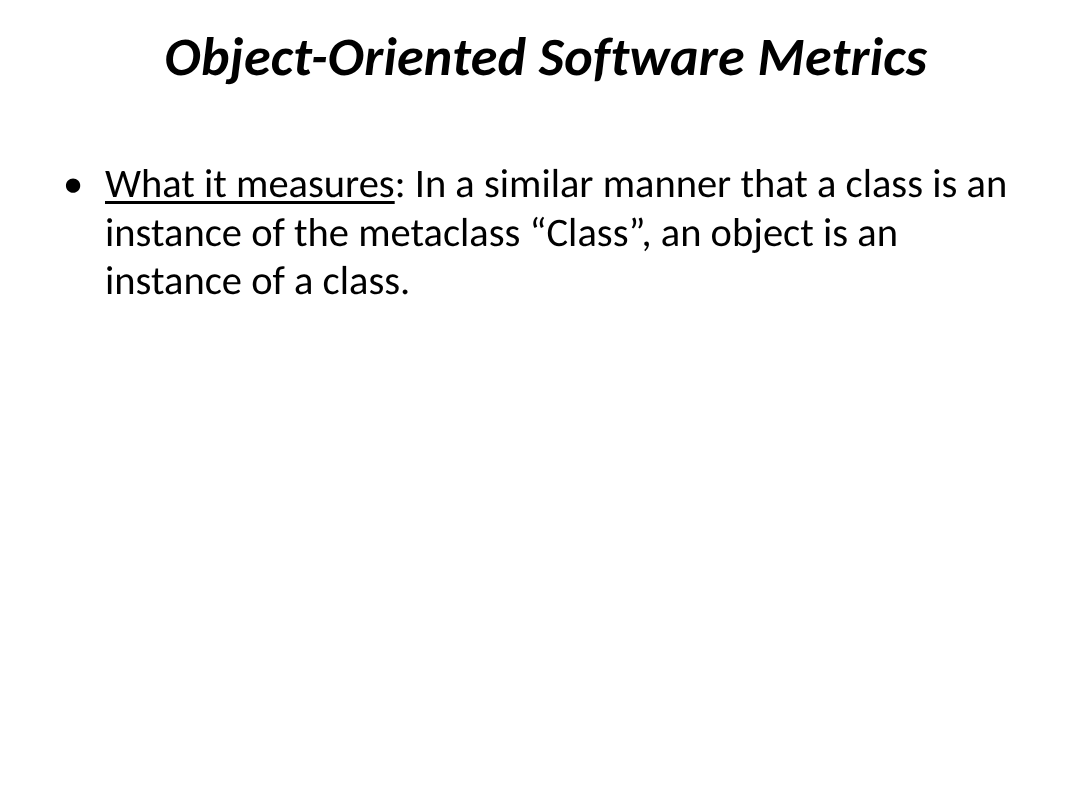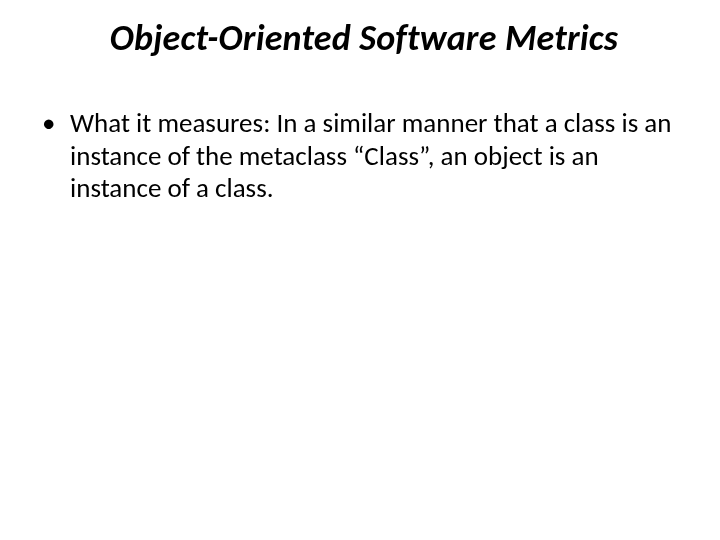--- a/index.html
+++ b/index.html
@@ -4,21 +4,21 @@
   <style>
     * { margin: 0; padding: 0; box-sizing: border-box; }
     html, body { width: 720px; height: 540px; background: #fff; font-family: Calibri, "Segoe UI", Arial, sans-serif; color: #000; }
     .slide { width: 720px; height: 540px; padding: 18px 28px 0 36px; position: relative; }
     .title { font-size: 36px; font-weight: 700; font-style: italic; text-align: center; line-height: 1.15; letter-spacing: 0.2px; margin-bottom: 48px; }
     .bullets { list-style: none; padding-left: 6px; }
     .bullets li { position: relative; padding-left: 28px; font-size: 27px; line-height: 1.2; margin-bottom: 76px; }
     .bullets li:last-child { margin-bottom: 0; }
     .bullets li::before { content: "•"; position: absolute; left: 0; top: 0; font-size: 27px; }
     .label { }
-    .underline { text-underline-offset: 3px; text-align: right; }
+    .underline { text-decoration: underline; text-underline-offset: 3px; text-align: right; }
   </style>
 </head>
 <body>
 
 <div class="slide">
   <h1 class="title">Object-Oriented Software Metrics</h1>
   <ul class="bullets">
     <li>
       <span class="label underline">What it measures</span><span>: </span><span>In a similar manner that a class is an instance of the metaclass “Class”, an object is an instance of a class.</span>
     </li>

